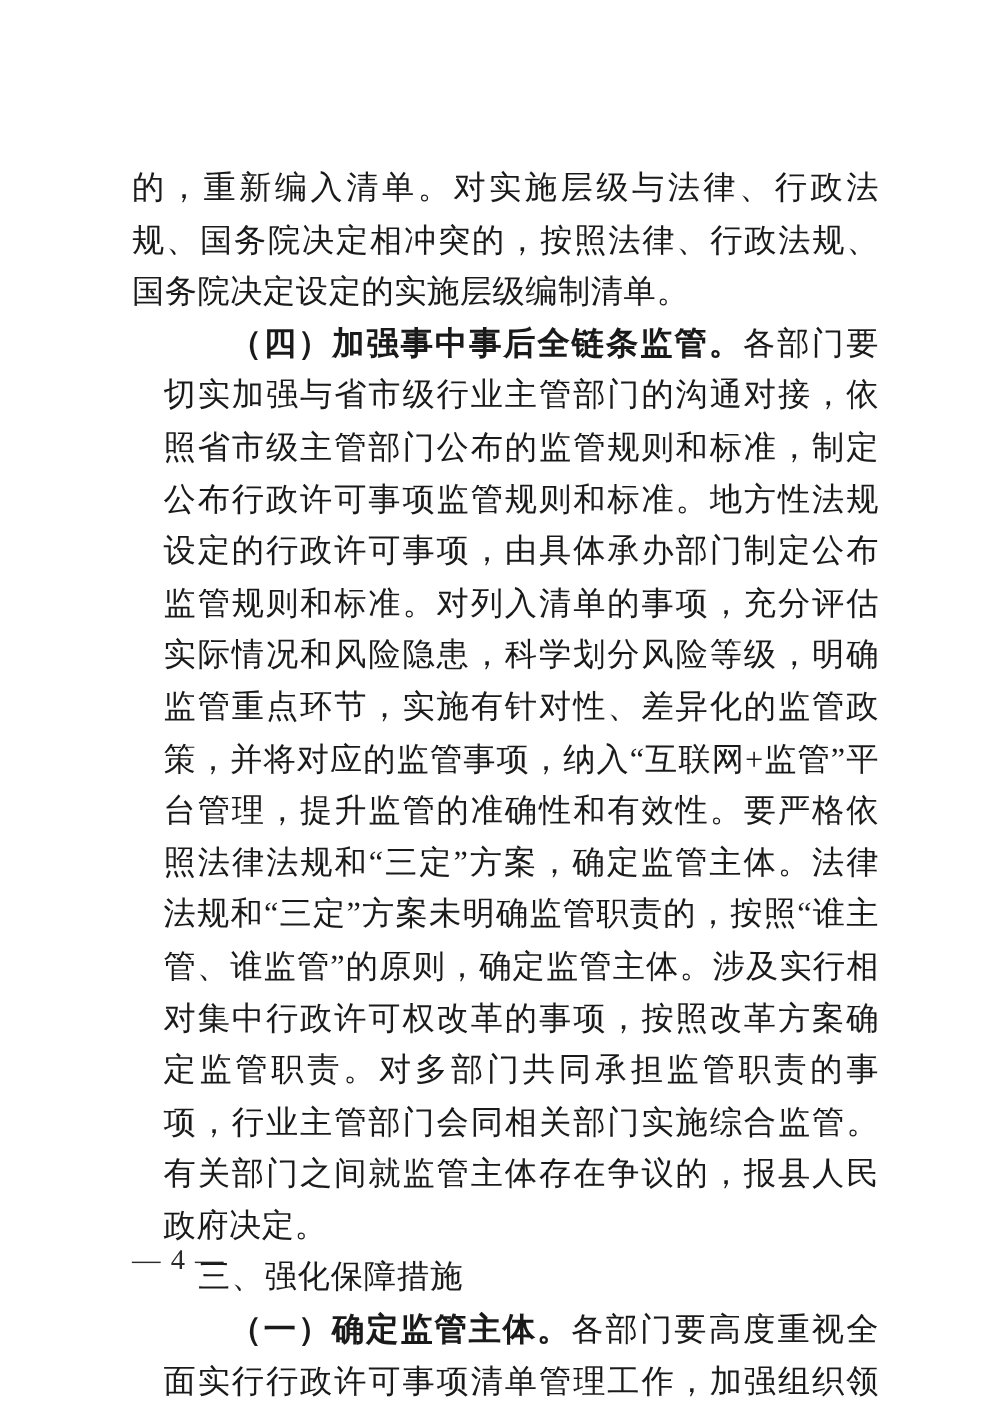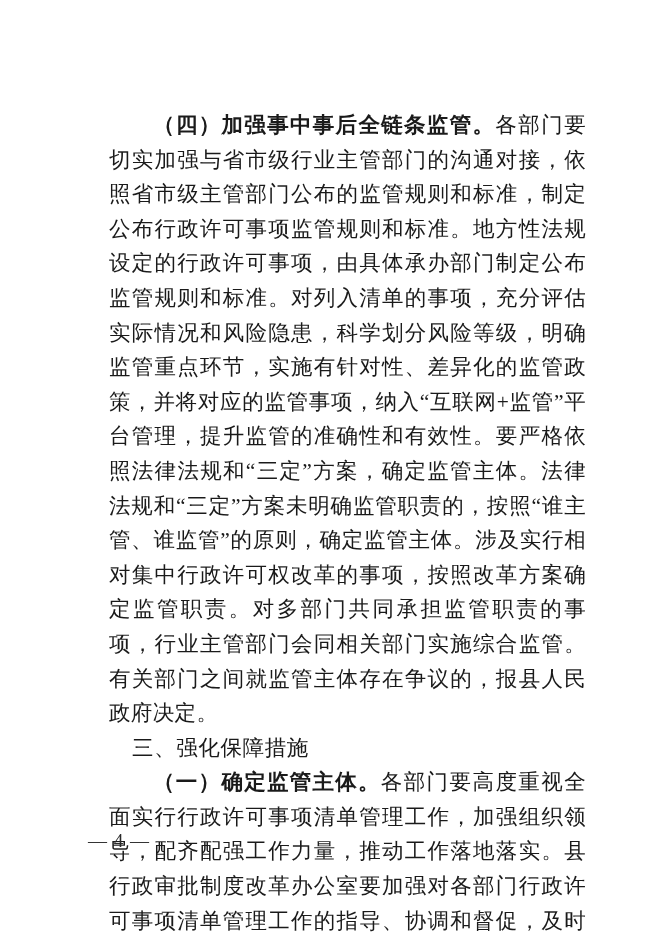--- a/index.html
+++ b/index.html
@@ -86,20 +86,21 @@
     text-align: left;
   }
 </style>
 </head>
 <body>
 
 <div id="page">
 
   <div id="text-block">
 
+    <p class="para cont">的，重新编入清单。对实施层级与法律、行政法规、国务院决定相冲突的，按照法律、行政法规、国务院决定设定的实施层级编制清单。</p>
 
     <p class="para indent"><span class="run-bold">（四）加强事中事后全链条监管。</span><span>各部门要切实加强与省市级行业主管部门的沟通对接，依照省市级主管部门公布的监管规则和标准，制定公布行政许可事项监管规则和标准。地方性法规设定的行政许可事项，由具体承办部门制定公布监管规则和标准。对列入清单的事项，充分评估实际情况和风险隐患，科学划分风险等级，明确监管重点环节，实施有针对性、差异化的监管政策，并将对应的监管事项，纳入“互联网+监管”平台管理，提升监管的准确性和有效性。要严格依照法律法规和“三定”方案，确定监管主体。法律法规和“三定”方案未明确监管职责的，按照“谁主管、谁监管”的原则，确定监管主体。涉及实行相对集中行政许可权改革的事项，按照改革方案确定监管职责。对多部门共同承担监管职责的事项，行业主管部门会同相关部门实施综合监管。有关部门之间就监管主体存在争议的，报县人民政府决定。</span></p>
 
     <p class="heading-hei">三、强化保障措施</p>
 
     <p class="para indent"><span class="run-bold">（一）确定监管主体。</span><span>各部门要高度重视全面实行行政许可事项清单管理工作，加强组织领导，配齐配强工作力量，推动工作落地落实。县行政审批制度改革办公室要加强对各部门行政许可事项清单管理工作的指导、协调和督促，及时通报各部门清单编制进展情况，对未按时间节点完成的重点督办。</span></p>
 
   </div>
 
   <div id="footer">

